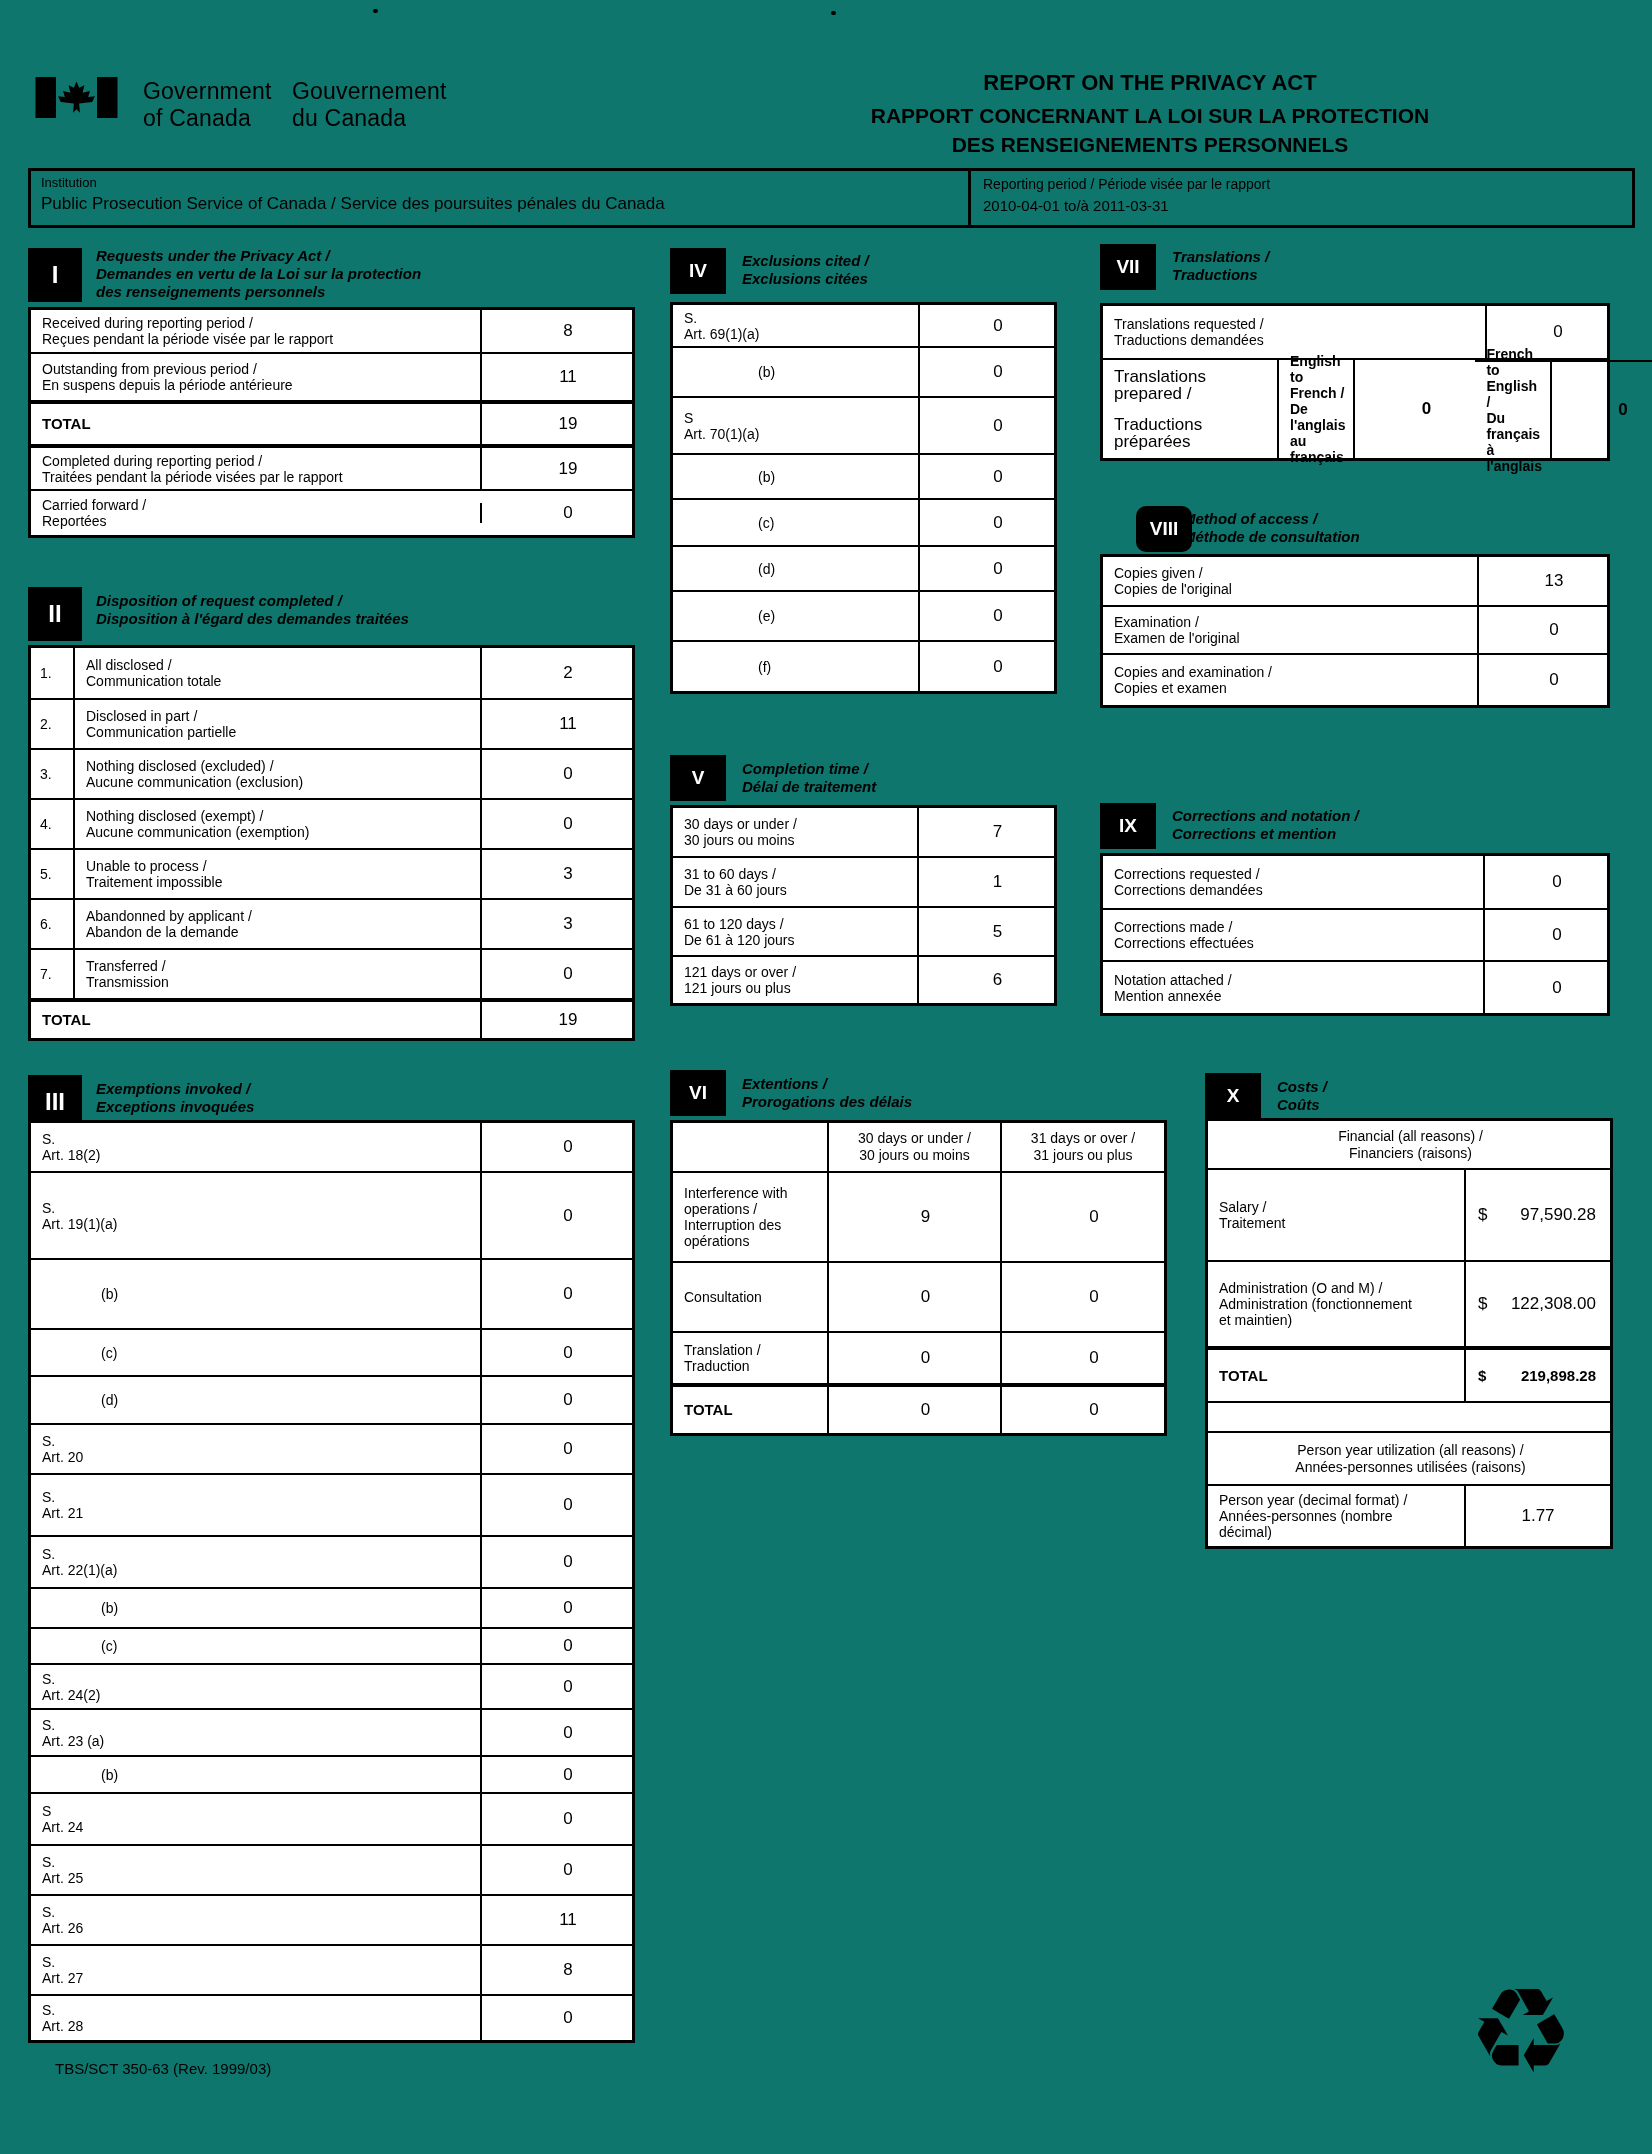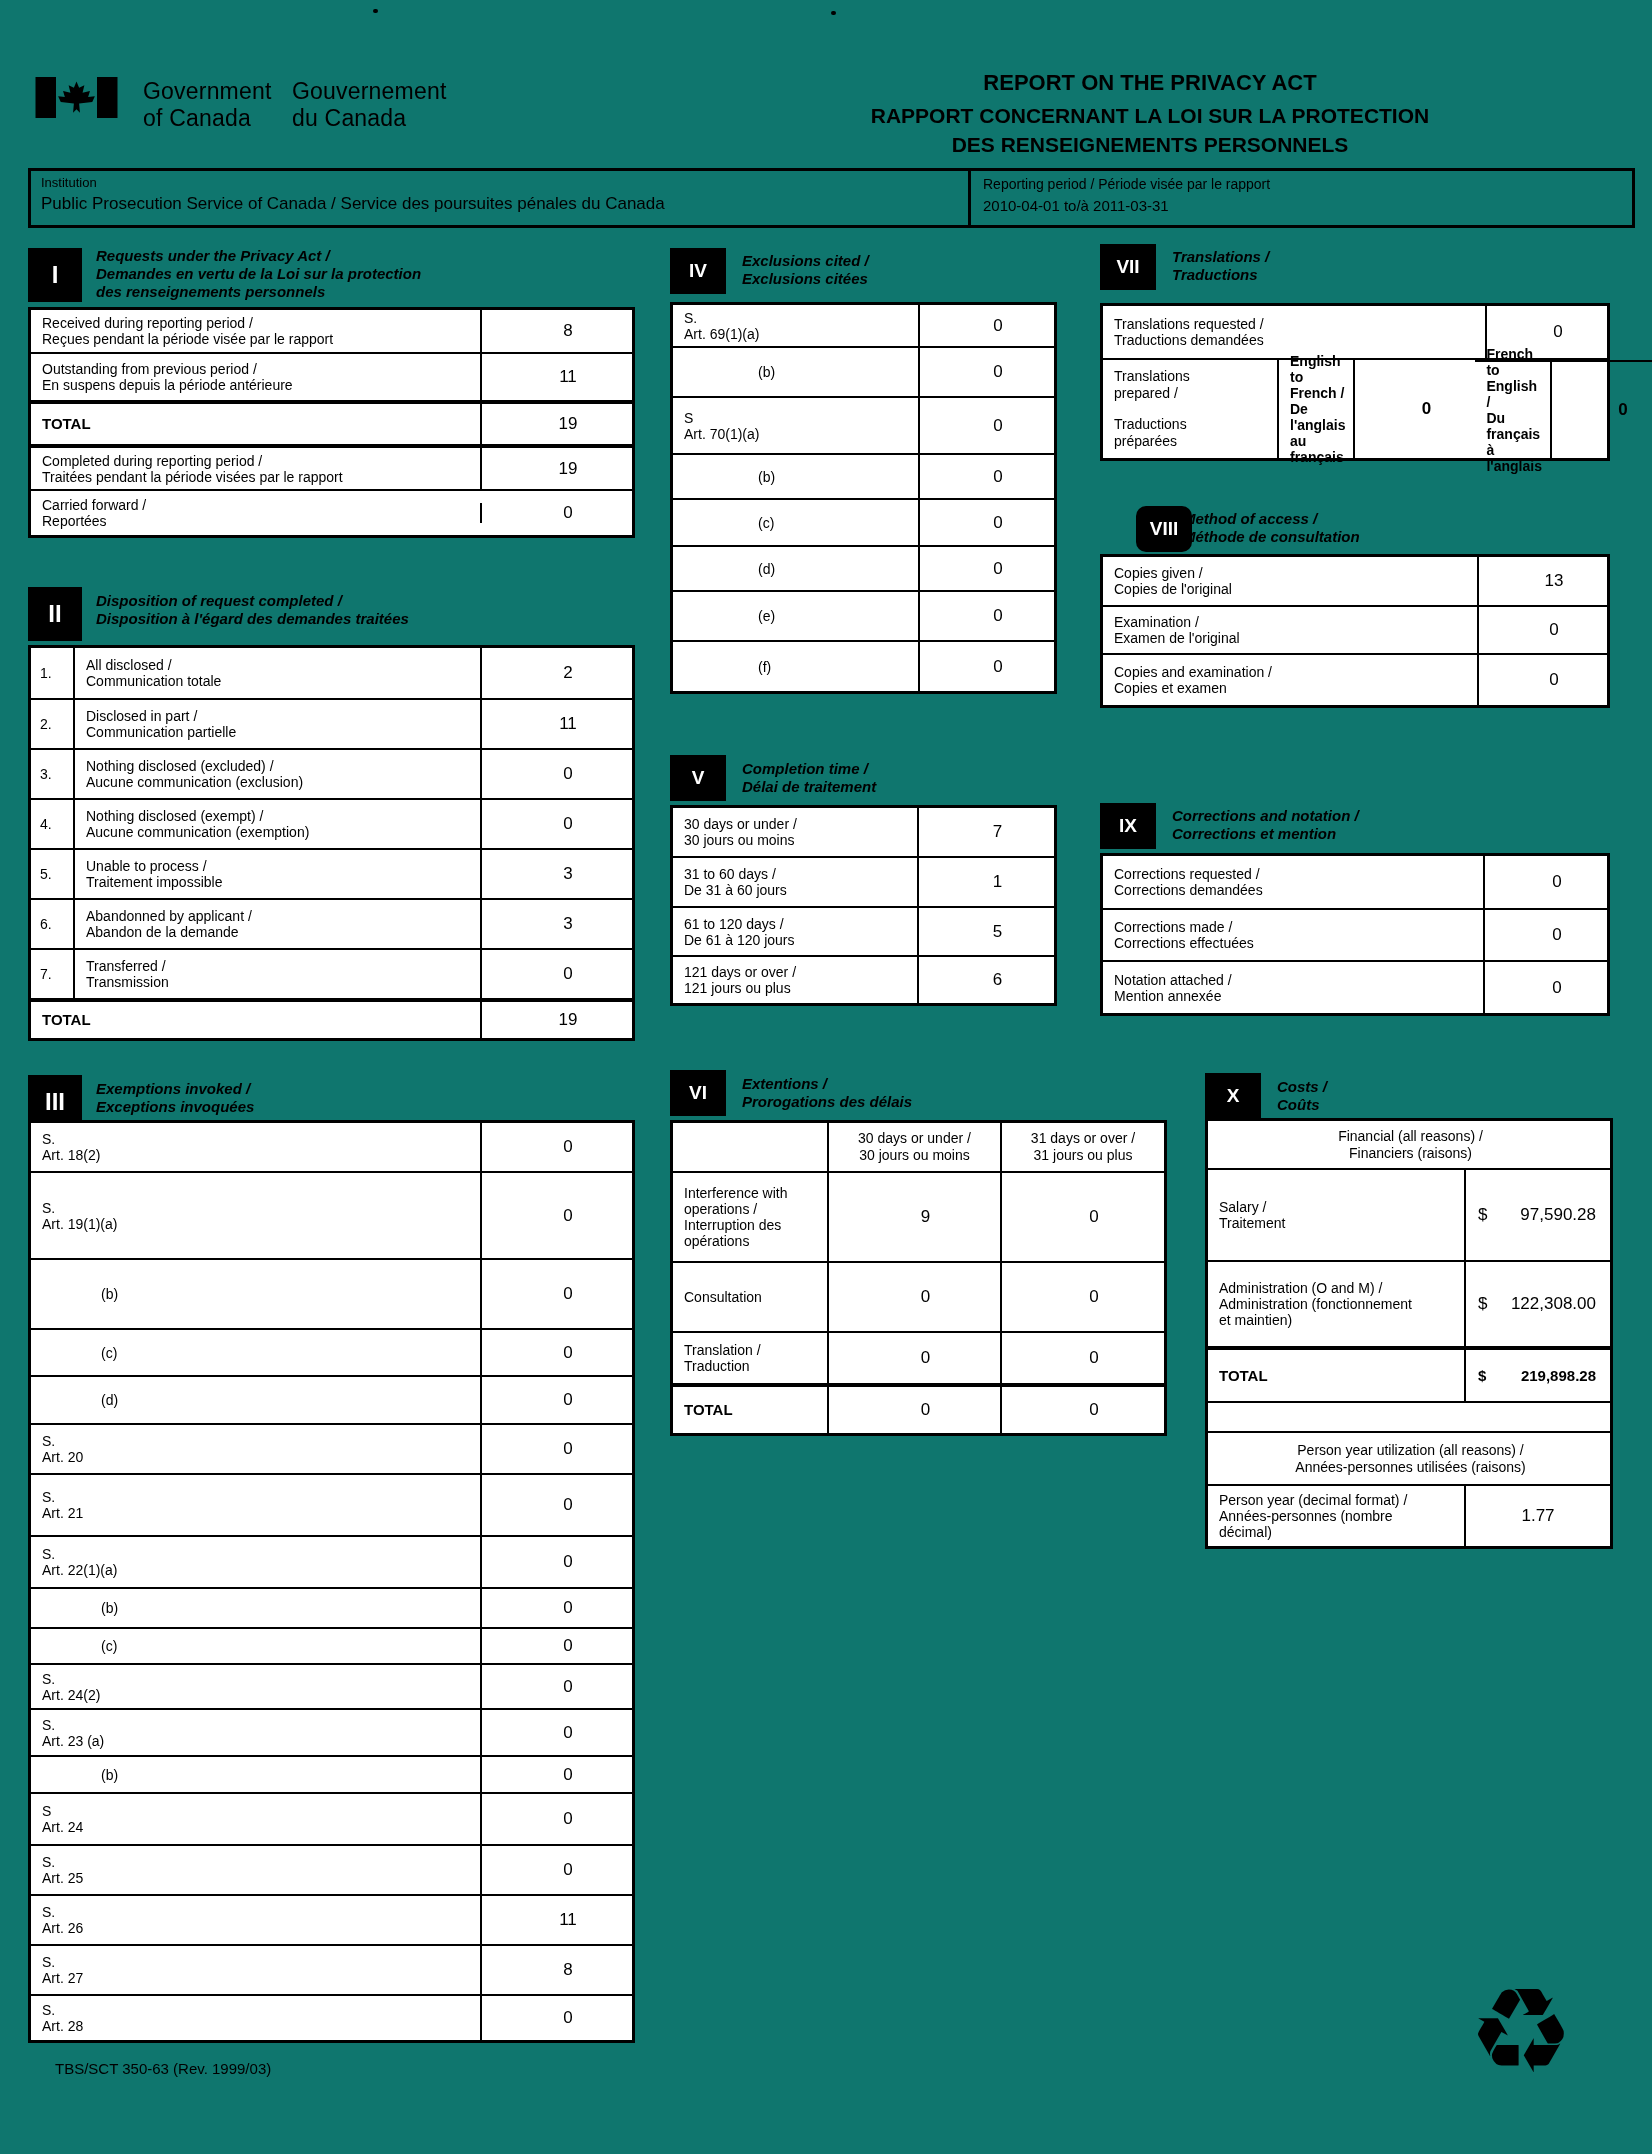--- a/index.html
+++ b/index.html
@@ -44,21 +44,21 @@
      justify-content:center;font-size:17px;padding-left:22px;box-sizing:border-box;}
   .w152{width:152px;}.w136{width:136px;}.w137{width:137px;}
   .w122{width:122px;}.w130{width:130px;}.w124{width:124px;}
   .c1{width:173px;}.c2{width:164px;}
   .hcell{flex:none;border-left:2px solid #000;display:flex;flex-direction:column;
          justify-content:center;text-align:center;font-size:14px;line-height:17px;padding:2px 4px;box-sizing:border-box;}
   .tot{font-weight:bold;font-size:15px;}
   
   .mergecell{width:176px;flex:none;border-right:2px solid #000;box-sizing:border-box;
              display:flex;flex-direction:column;justify-content:space-between;
-             padding:8px 6px 8px 11px;font-size:14px;line-height:17px;}
+             padding:8px 6px 8px 11px;font-size:17px;line-height:17px;}
   .subrows{flex:1;display:flex;flex-direction:row;font-weight:bold;}
   .subrow{display:flex;flex:1;align-items:stretch;}
   .subrow + .subrow{border-top:2px solid #000;}
   
   .vx{justify-content:space-between;padding:0 14px 0 12px;}
   .xhdr{text-align:center;align-items:center;font-size:14px;line-height:17px;}
   #footer-form{font-size:15px;}
   #recycle{font-size:118px;line-height:1;color:#000;}
 </style>
 </head>

